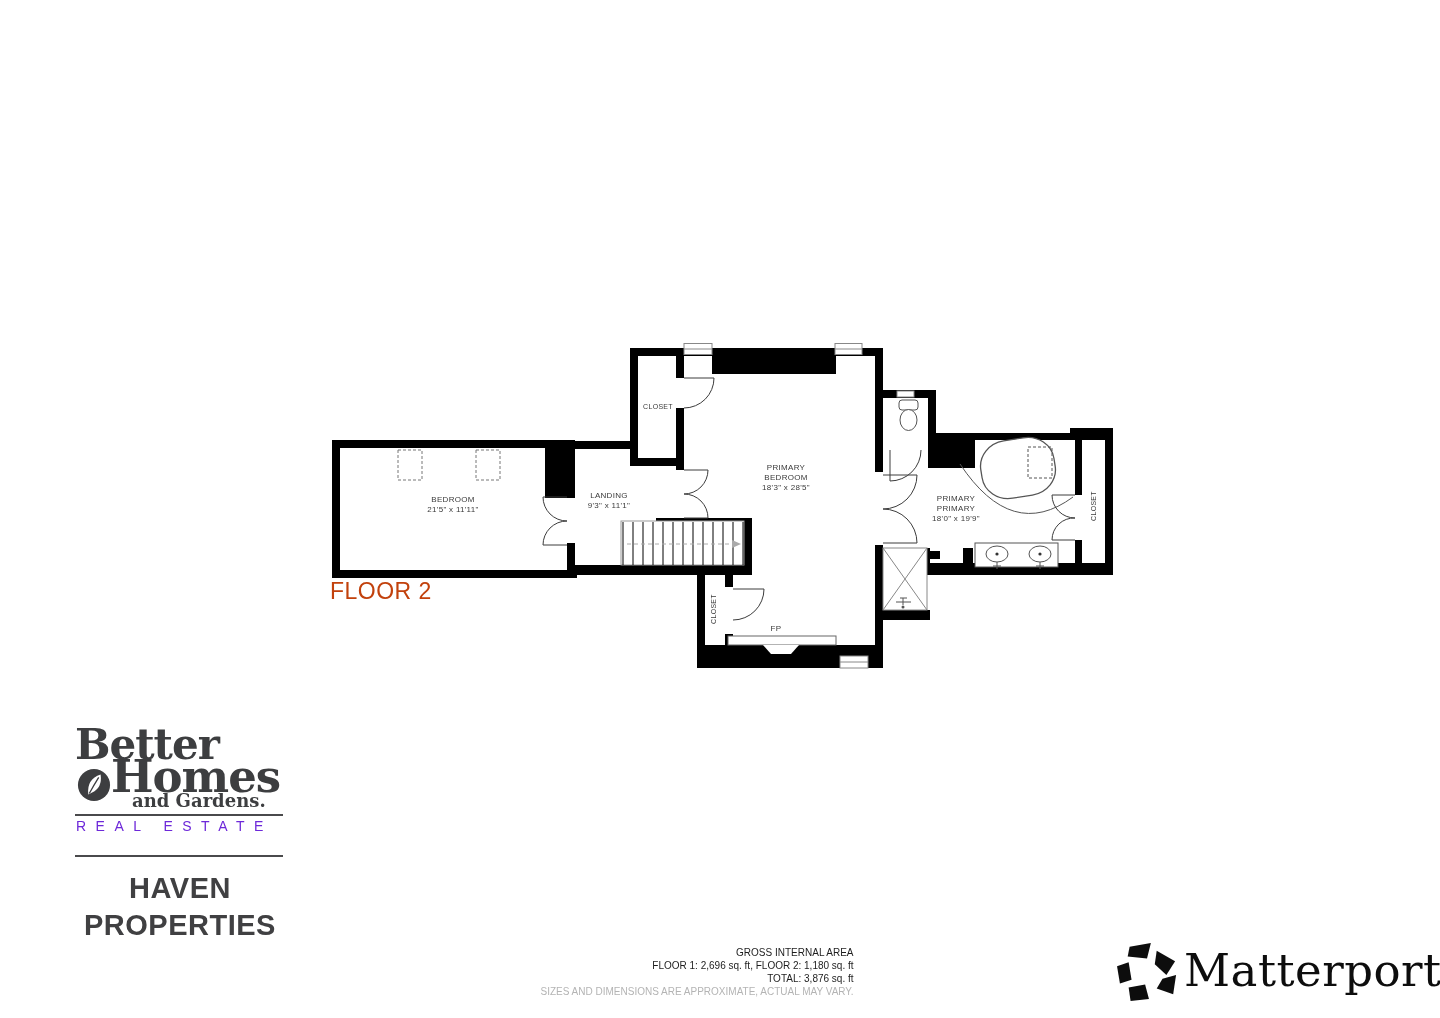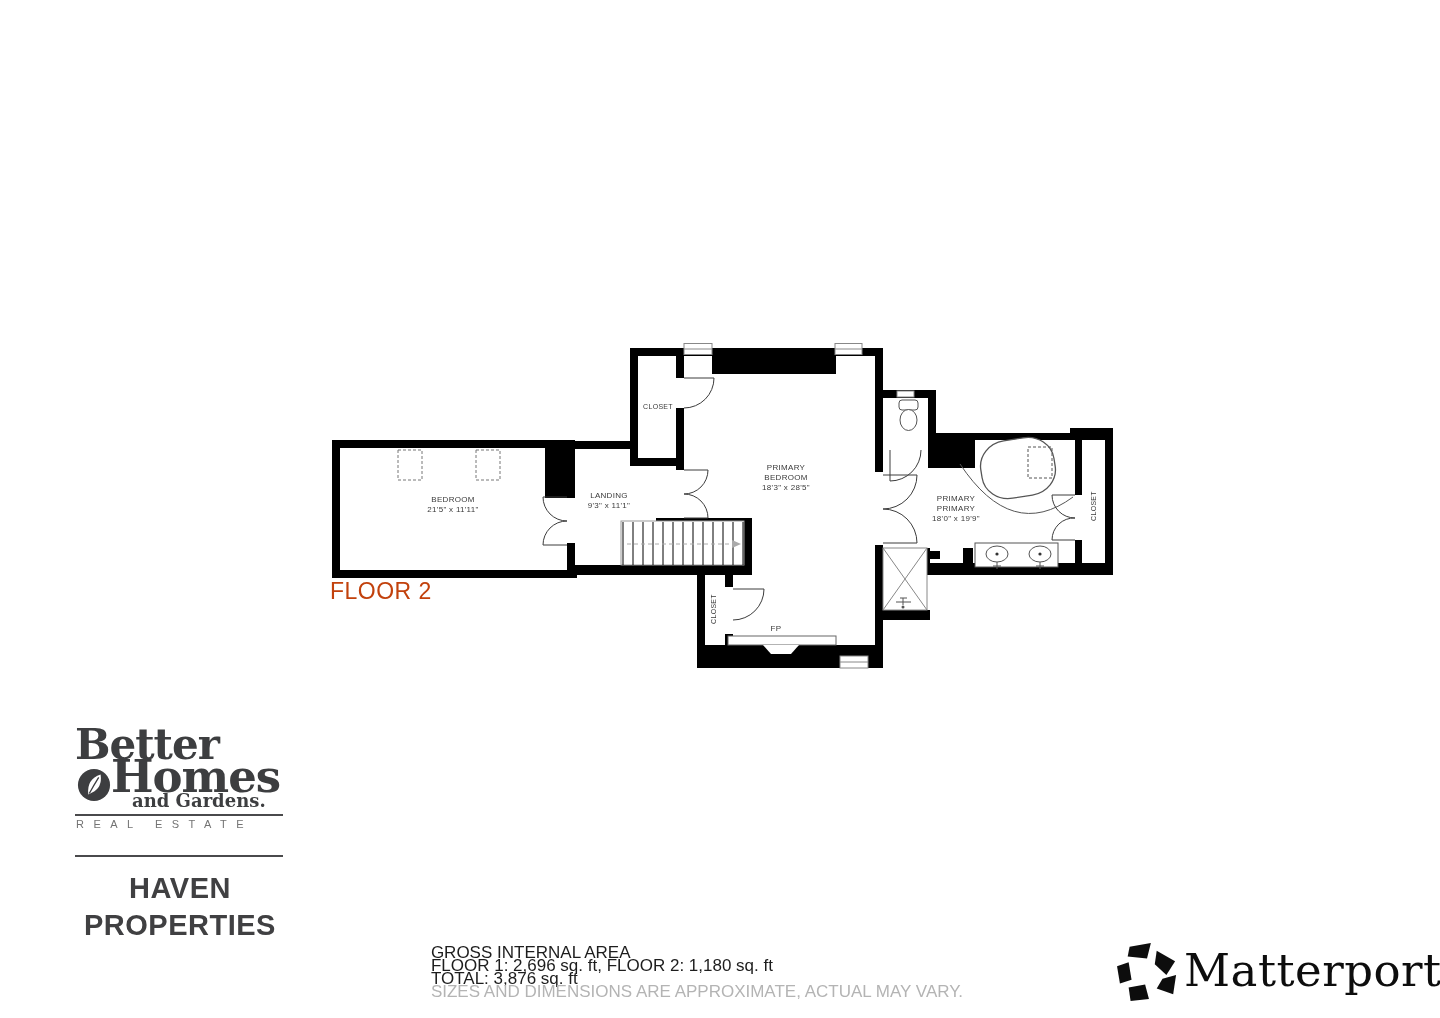--- a/index.html
+++ b/index.html
@@ -8,33 +8,33 @@
   .abs{position:absolute;}
   
   .plan-label{position:absolute;transform:translate(-50%,-50%);text-align:center;
     font-size:8px;line-height:10px;letter-spacing:.3px;color:#3a3a3a;white-space:nowrap;}
   .plan-label.small{font-size:7px;}
   .plan-label.vert{transform:translate(-50%,-50%) rotate(-90deg);}
   .floor-tag{position:absolute;left:330px;top:578px;font-size:23px;font-weight:500;
     color:#c2410c;letter-spacing:.5px;}
   
   .footer{position:absolute;left:697px;top:946px;transform:translateX(-50%);
-    text-align:left;font-size:17px;line-height:13px;color:#1d1d1d;white-space:nowrap;}
+    text-align:right;font-size:10px;line-height:13px;color:#1d1d1d;white-space:nowrap;}
   .footer .muted{color:#b4b4b4;}
   
   .brand{position:absolute;left:75px;top:726px;width:210px;height:230px;color:#3d3e40;}
   .brand .better{position:absolute;left:0;top:-6px;font-family:"DejaVu Serif","Liberation Serif",serif;
     font-weight:bold;font-size:42px;letter-spacing:-1px;}
   .brand .homes{position:absolute;left:36px;top:24px;font-family:"DejaVu Serif","Liberation Serif",serif;
     font-weight:bold;font-size:45px;letter-spacing:-1px;}
   .brand .gardens{position:absolute;left:57px;top:64px;font-family:"DejaVu Serif","Liberation Serif",serif;
     font-weight:bold;font-size:18px;}
   .brand .rule{position:absolute;left:0;width:208px;height:2px;background:#4a4a4c;}
-  .brand .re{position:absolute;left:1px;top:92px;font-size:11px;letter-spacing:9.5px;
-    color:#737373;white-space:nowrap;}
+  .brand .re{position:absolute;left:1px;top:92px;font-size:14px;letter-spacing:9.5px;
+    color:#6d28d9;white-space:nowrap;}
   .brand .agency{position:absolute;left:0;width:210px;text-align:center;
     font-weight:bold;font-size:29px;letter-spacing:.5px;color:#404042;}
   .leaf{position:absolute;left:2px;top:42px;}
   
   .mp-wordmark{position:absolute;left:1184px;top:944px;font-family:"DejaVu Serif","Liberation Serif",serif;
     font-size:45px;color:#0d0d0d;letter-spacing:.5px;}
 </style>
 </head>
 <body>
 

